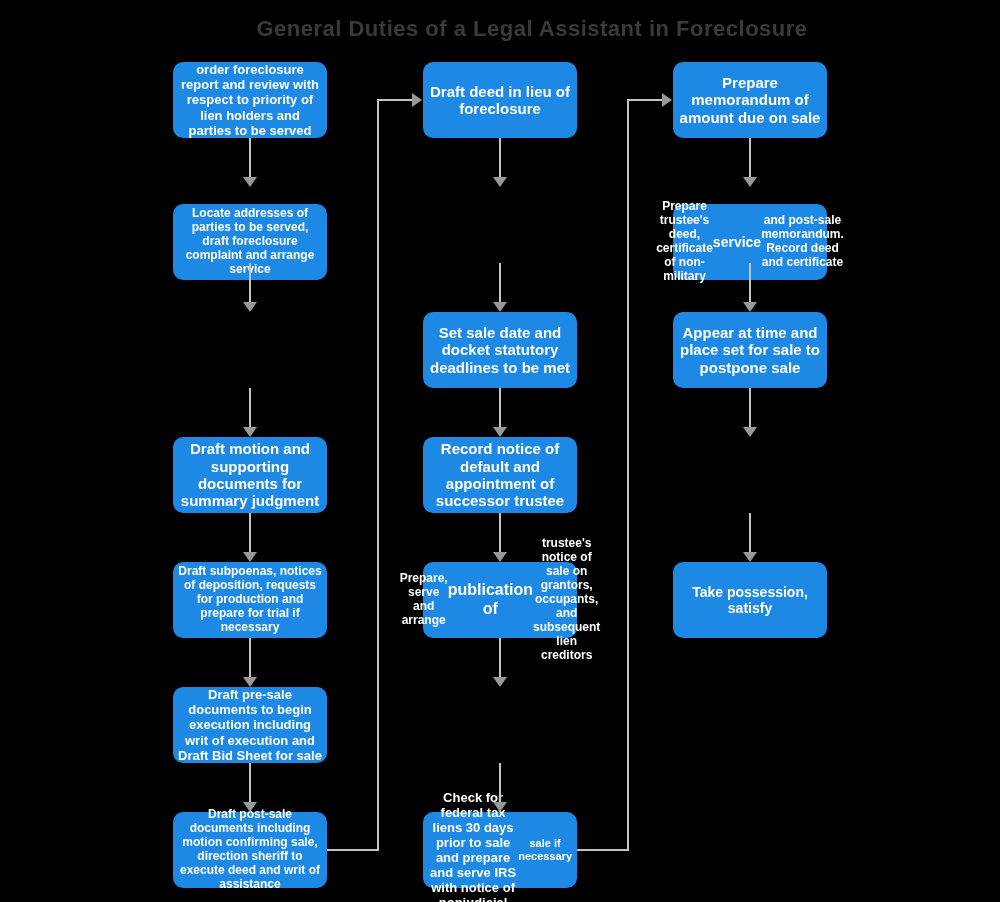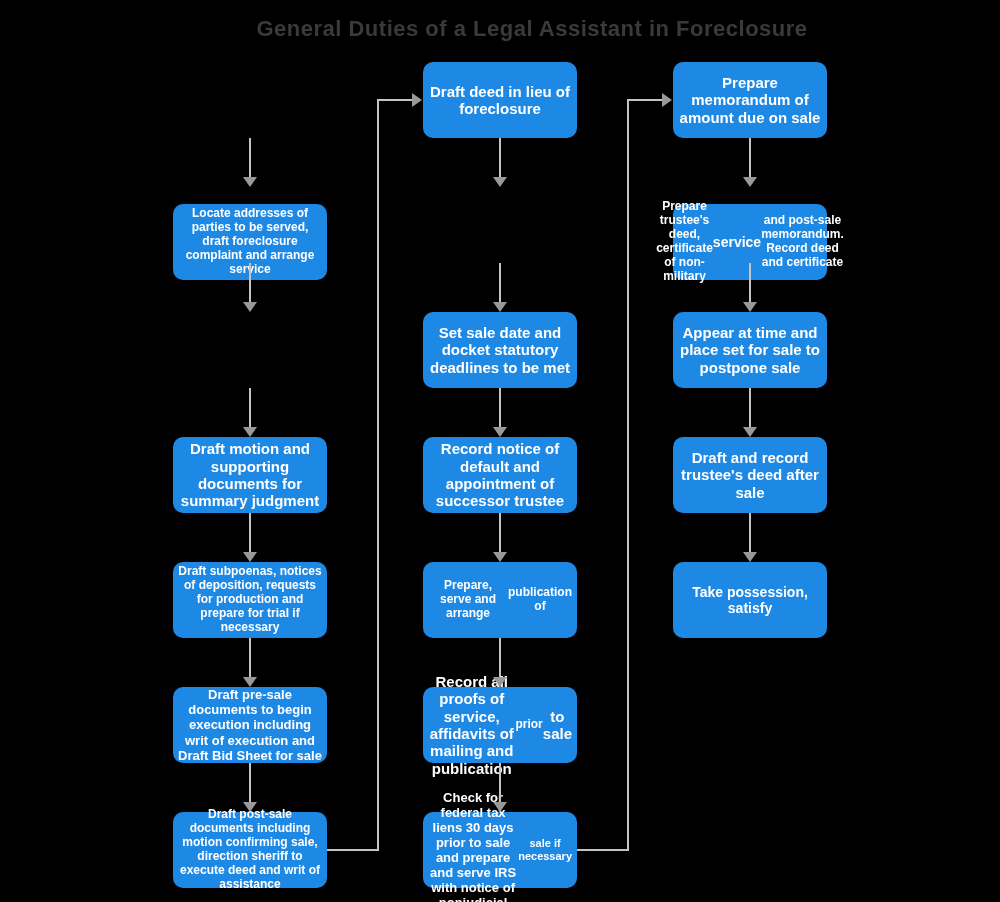--- a/index.html
+++ b/index.html
@@ -18,41 +18,44 @@
     position:absolute;width:154px;height:76px;box-sizing:border-box;
     background:var(--box_fill,#1e88e5);color:var(--box_text,#fff);
     border-radius:10px;padding:3px 5px;
     display:flex;align-items:center;justify-content:center;
     text-align:center;font-weight:bold;line-height:1.16;
   }
   .c1{left:173px}.c2{left:423px}.c3{left:673px}
   .r1{top:62px}.r2{top:204px}.r3{top:312px}.r4{top:437px}
   .r5{top:562px}.r6{top:687px}.r7{top:812px}
   .fs11{font-size:11px}.fs12{font-size:12px}.fs13{font-size:13px}
-  .fs14{font-size:14px}.fs15{font-size:15px}.fs16{font-size:12px}
+  .fs14{font-size:14px}.fs15{font-size:15px}.fs16{font-size:16px}
   .conn-v{position:absolute;width:2px;background:var(--connector_line,#c4c4c4);}
   .conn-h{position:absolute;height:2px;background:var(--connector_line,#c4c4c4);}
   .arrow-down{
     position:absolute;width:0;height:0;
     border-left:7px solid transparent;border-right:7px solid transparent;
     border-top:10px solid var(--arrowhead,#999);
   }
   .arrow-right{
     position:absolute;width:0;height:0;
     border-top:7px solid transparent;border-bottom:7px solid transparent;
     border-left:10px solid var(--arrowhead,#999);
   }
 </style>
 </head>
 <body>
 
 <div class="canvas">
 
   <div class="title">General Duties of a Legal Assistant in Foreclosure</div>
 
+  <div class="node c1 r1 fs13">
+    <span>order foreclosure report and review with respect to priority of lien holders and parties to be served</span>
+  </div>
   <div class="node c1 r2 fs12">
     <span>Locate addresses of parties to be served, draft foreclosure complaint and arrange service</span>
   </div>
   <div class="node c1 r4 fs15">
     <span>Draft motion and supporting documents for summary judgment</span>
   </div>
   <div class="node c1 r5 fs12">
     <span>Draft subpoenas, notices of deposition, requests for production and prepare for trial if necessary</span>
   </div>
   <div class="node c1 r6 fs13">
@@ -67,44 +70,37 @@
   </div>
   <div class="node c2 r3 fs15">
     <span>Set sale date and docket statutory deadlines to be met</span>
   </div>
   <div class="node c2 r4 fs15">
     <span>Record notice of default and appointment of successor trustee</span>
   </div>
   <div class="node c2 r5 fs12">
     <span>Prepare, serve and arrange </span>
       <span class="fs16">publication of </span>
-  </div>
-  <div class="node c2 r6 fs15">
-    <span>Record all proofs of service, affidavits of mailing and publication </span>
-      <span class="fs12">prior </span>
-      <span>to sale</span>
+      <span>trustee's notice of sale on grantors, occupants, and subsequent lien creditors</span>
   </div>
   <div class="node c2 r7 fs13">
     <span>Check for federal tax liens 30 days prior to sale and prepare and serve IRS with notice of nonjudicial </span>
       <span class="fs11">sale if necessary</span>
   </div>
 
   <div class="node c3 r1 fs15">
     <span>Prepare memorandum of amount due on sale</span>
   </div>
   <div class="node c3 r2 fs12">
     <span>Prepare trustee's deed, certificate of non-military </span>
       <span class="fs14">service </span>
       <span>and post-sale memorandum.  Record deed and certificate</span>
   </div>
   <div class="node c3 r3 fs15">
     <span>Appear at time and place set for sale to postpone sale</span>
-  </div>
-  <div class="node c3 r4 fs15">
-    <span>Draft and record trustee's deed after sale</span>
   </div>
   <div class="node c3 r5 fs13">
     <span class="fs14">Take possession, satisfy </span>
   </div>
 
   <div class="conn-v" style="left:249px;top:138px;height:40px"></div>
   <div class="arrow-down" style="left:243px;top:177px"></div>
   <div class="conn-v" style="left:249px;top:263px;height:40px"></div>
   <div class="arrow-down" style="left:243px;top:302px"></div>
   <div class="conn-v" style="left:249px;top:388px;height:40px"></div>

